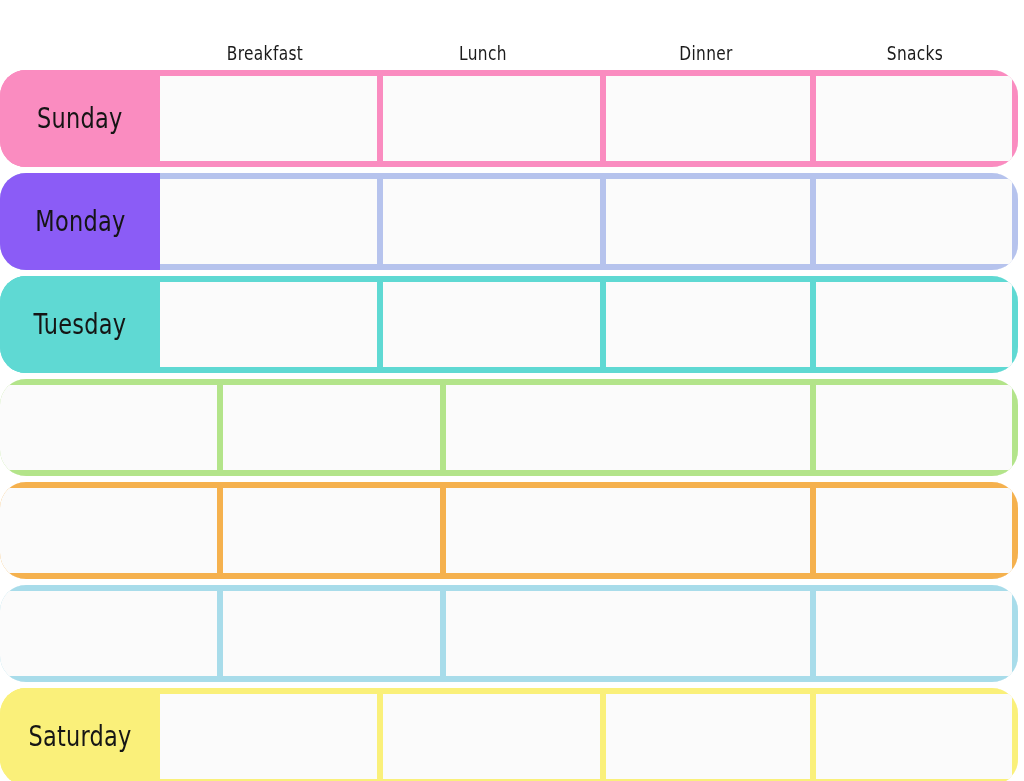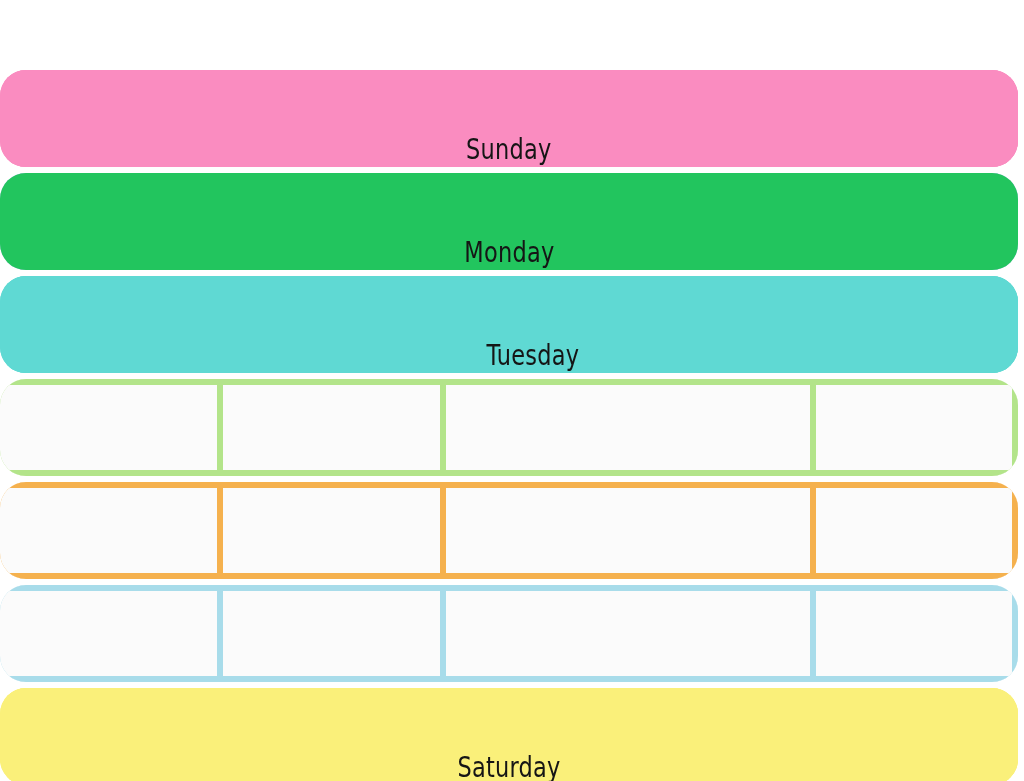--- a/index.html
+++ b/index.html
@@ -97,21 +97,20 @@
     display: flex;
     align-items: stretch;
   }
   .row-inner {
     position: absolute;
     left: 0;
     top: 0;
     right: 0;
     bottom: 0;
     display: flex;
-    flex-direction: column;
   }
   .day-label {
     position: relative;
     flex: 0 0 160px;
     display: flex;
     align-items: center;
     justify-content: center;
     z-index: 2;
   }
   .day-label span {
@@ -169,20 +168,26 @@
     width: 6px;
     z-index: 1;
   }
 </style>
 </head>
 <body>
 
 <div id="planner">
 
 
+  <div class="col-headers" id="col-headers">
+      <div class="col-header" style="left: 145px; width: 240px;">Breakfast</div>
+      <div class="col-header" style="left: 363px; width: 240px;">Lunch</div>
+      <div class="col-header" style="left: 586px; width: 240px;">Dinner</div>
+      <div class="col-header" style="left: 795px; width: 240px;">Snacks</div>
+    </div>
 
   <div id="rows-container">
       <div class="row" style="top: 70px; background: rgb(250, 140, 192);">
         <div class="row-inner">
           <div class="day-label" style="background: rgb(250, 140, 192);">
             <span>Sunday</span>
           </div>
           <div class="cells">
             <div class="cell breakfast-cell" style="background: rgb(251, 251, 251);"></div>
             <div class="divider" style="background: rgb(250, 140, 192);"></div>
@@ -192,40 +197,40 @@
             <div class="divider" style="background: rgb(250, 140, 192);"></div>
             <div class="cell snacks-cell" style="background: rgb(251, 251, 251);"></div>
           </div>
         </div>
         <div class="pad-top" style="background: rgb(250, 140, 192);"></div>
         <div class="pad-bottom" style="background: rgb(250, 140, 192);"></div>
         <div class="pad-right" style="background: rgb(250, 140, 192);"></div>
       </div>
       <div class="row" style="top: 173px; background: rgb(182, 195, 237);">
         <div class="row-inner">
-          <div class="day-label" style="background: #22c55e;">
+          <div class="day-label" style="background: #8b5cf6;">
             <span>Monday</span>
           </div>
           <div class="cells">
             <div class="cell breakfast-cell" style="background: rgb(251, 251, 251);"></div>
             <div class="divider" style="background: rgb(182, 195, 237);"></div>
             <div class="cell lunch-cell" style="background: rgb(251, 251, 251);"></div>
             <div class="divider" style="background: rgb(182, 195, 237);"></div>
             <div class="cell dinner-cell" style="background: rgb(251, 251, 251);"></div>
             <div class="divider" style="background: rgb(182, 195, 237);"></div>
             <div class="cell snacks-cell" style="background: rgb(251, 251, 251);"></div>
           </div>
         </div>
         <div class="pad-top" style="background: rgb(182, 195, 237);"></div>
         <div class="pad-bottom" style="background: rgb(182, 195, 237);"></div>
         <div class="pad-right" style="background: rgb(182, 195, 237);"></div>
       </div>
       <div class="row" style="top: 276px; background: rgb(95, 217, 211);">
         <div class="row-inner">
-          <div class="day-label" style="background: rgb(95, 217, 211); padding-left: 48px;">
+          <div class="day-label" style="background: rgb(95, 217, 211);">
             <span>Tuesday</span>
           </div>
           <div class="cells">
             <div class="cell breakfast-cell" style="background: rgb(251, 251, 251);"></div>
             <div class="divider" style="background: rgb(95, 217, 211);"></div>
             <div class="cell lunch-cell" style="background: rgb(251, 251, 251);"></div>
             <div class="divider" style="background: rgb(95, 217, 211);"></div>
             <div class="cell dinner-cell" style="background: rgb(251, 251, 251);"></div>
             <div class="divider" style="background: rgb(95, 217, 211);"></div>
             <div class="cell snacks-cell" style="background: rgb(251, 251, 251);"></div>

